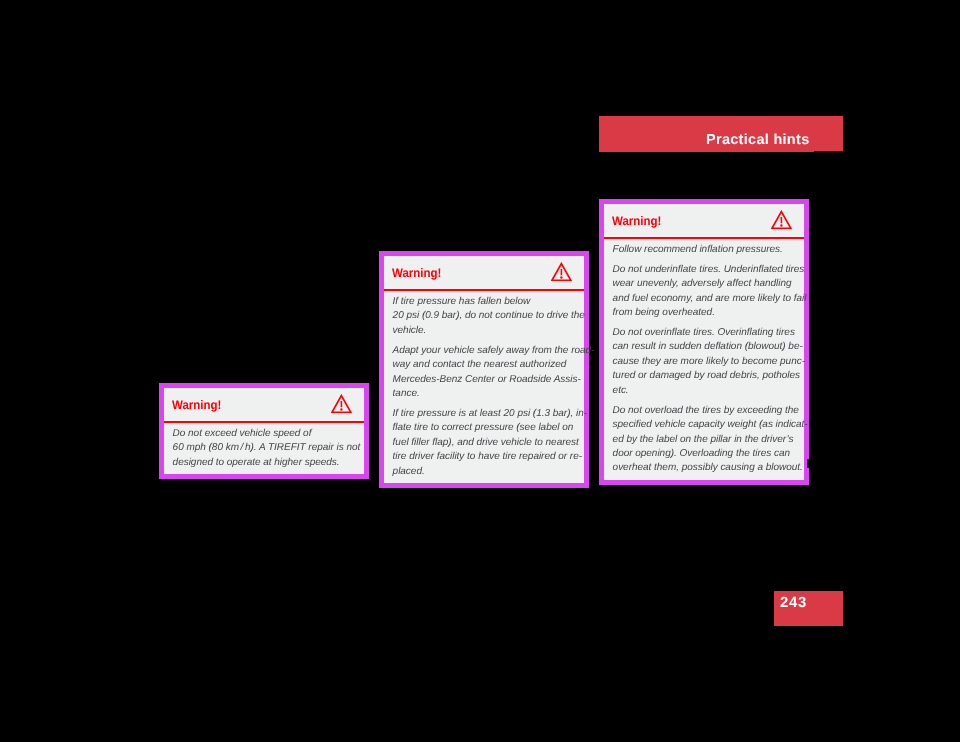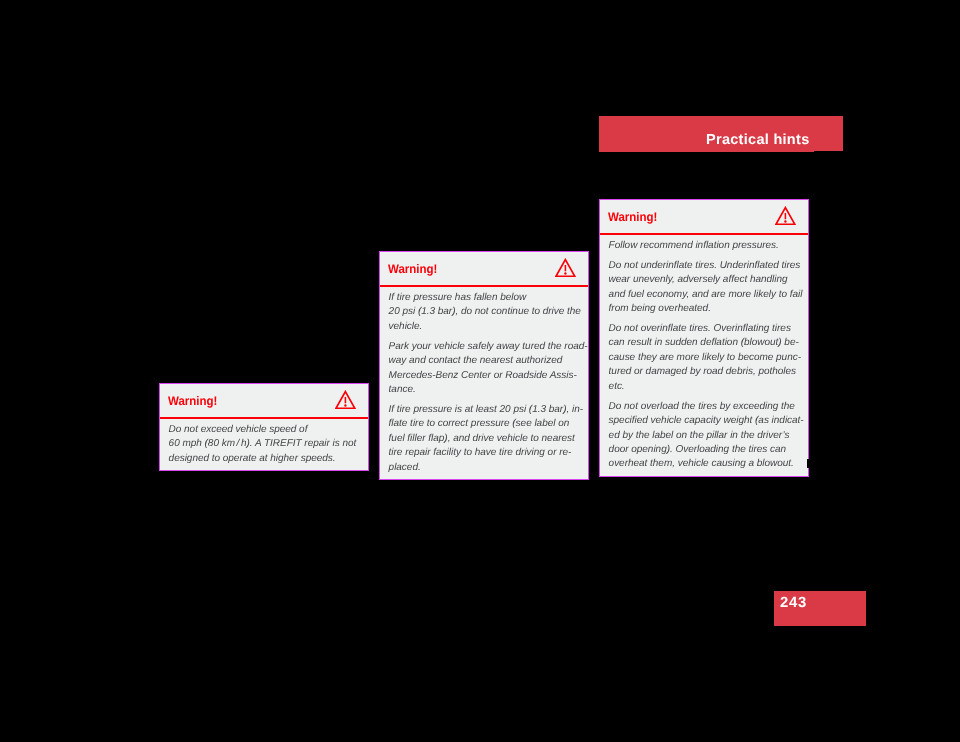--- a/index.html
+++ b/index.html
@@ -27,21 +27,21 @@
   
   .header-notch{
     position:absolute;left:215px;top:35px;width:29px;height:1px;
     background:#000000;
   }
 
   
   .warnbox{
     position:absolute;width:210px;background:#eff0f0;
     box-sizing:border-box;
-    border:1px solid #d946ef;
+    border:5px solid #d946ef;
   }
   .wb-head{
     position:relative;height:33px;
   }
   .wb-head .wb-title{
     position:absolute;left:7.8px;top:9.8px;
     color:#fb0007;font-size:12.5px;font-weight:bold;white-space:nowrap;
     transform:scaleX(0.92);transform-origin:left center;
   }
   .wb-head .wb-icon{
@@ -66,21 +66,21 @@
   #wb2{left:599px;top:199px;}
 
   
   .edge-notch{
     position:absolute;left:807.4px;top:459px;width:1.8px;height:8.6px;
     background:#000000;
   }
 
   
   .page-num{
-    position:absolute;left:774px;top:591px;width:92px;height:35px;
+    position:absolute;left:774px;top:591px;width:69px;height:35px;
     background:#d93a46;
   }
   .page-num .num{
     position:absolute;left:5.9px;top:5.4px;
     color:#ffffff;font-size:14.8px;font-weight:bold;line-height:1;
     letter-spacing:0.8px;
   }
 
   
   .footer{
@@ -121,41 +121,41 @@
     <div class="wb-head">
       <span class="wb-title">Warning!</span>
       <span class="wb-icon"><svg class="tri" width="21" height="19" viewBox="0 0 21 19" aria-hidden="true">
           <path d="M10.4 1.55 L19.85 18.35 L0.95 18.35 Z" fill="none" stroke="#fb0007" stroke-width="1.7" stroke-linejoin="miter" stroke-miterlimit="6"></path>
           <path d="M10.4 6.95 L10.4 13.3" stroke="#fb0007" stroke-width="1.55" stroke-linecap="butt"></path>
           <circle cx="10.4" cy="15.55" r="1.18" fill="#fb0007"></circle>
         </svg></span>
     </div>
     <div class="wb-rule" style="top: 33px;"></div>
       <div class="wb-body">
-        <p><span>If tire pressure has fallen below</span><br><span>20 psi (1.3 bar), do not continue to drive the</span><br><span>vehicle.</span></p>
-        <p><span>Park your vehicle safely away tured the road-</span><br><span>way and contact the nearest authorized</span><br><span>Mercedes-Benz Center or Roadside Assis-</span><br><span>tance.</span></p>
-        <p><span>If tire pressure is at least 20 psi (1.3 bar), in-</span><br><span>flate tire to correct pressure (see label on</span><br><span>fuel filler flap), and drive vehicle to nearest</span><br><span>tire repair facility to have tire driving or re-</span><br><span>placed.</span></p>
+        <p><span>If tire pressure has fallen below</span><br><span>20 psi (0.9 bar), do not continue to drive the</span><br><span>vehicle.</span></p>
+        <p><span>Adapt your vehicle safely away from the road-</span><br><span>way and contact the nearest authorized</span><br><span>Mercedes-Benz Center or Roadside Assis-</span><br><span>tance.</span></p>
+        <p><span>If tire pressure is at least 20 psi (1.3 bar), in-</span><br><span>flate tire to correct pressure (see label on</span><br><span>fuel filler flap), and drive vehicle to nearest</span><br><span>tire driver facility to have tire repaired or re-</span><br><span>placed.</span></p>
       </div>
   </div>
 
   <div class="warnbox" id="wb2">
     <div class="wb-head">
       <span class="wb-title">Warning!</span>
       <span class="wb-icon"><svg class="tri" width="21" height="19" viewBox="0 0 21 19" aria-hidden="true">
           <path d="M10.4 1.55 L19.85 18.35 L0.95 18.35 Z" fill="none" stroke="#fb0007" stroke-width="1.7" stroke-linejoin="miter" stroke-miterlimit="6"></path>
           <path d="M10.4 6.95 L10.4 13.3" stroke="#fb0007" stroke-width="1.55" stroke-linecap="butt"></path>
           <circle cx="10.4" cy="15.55" r="1.18" fill="#fb0007"></circle>
         </svg></span>
     </div>
     <div class="wb-rule" style="top: 33px;"></div>
       <div class="wb-body">
         <p><span>Follow recommend inflation pressures.</span></p>
         <p><span>Do not underinflate tires. Underinflated tires</span><br><span>wear unevenly, adversely affect handling</span><br><span>and fuel economy, and are more likely to fail</span><br><span>from being overheated.</span></p>
         <p><span>Do not overinflate tires. Overinflating tires</span><br><span>can result in sudden deflation (blowout) be-</span><br><span>cause they are more likely to become punc-</span><br><span>tured or damaged by road debris, potholes</span><br><span>etc.</span></p>
-        <p><span>Do not overload the tires by exceeding the</span><br><span>specified vehicle capacity weight (as indicat-</span><br><span>ed by the label on the pillar in the driver’s</span><br><span>door opening). Overloading the tires can</span><br><span>overheat them, vehicle causing a blowout.</span></p>
+        <p><span>Do not overload the tires by exceeding the</span><br><span>specified vehicle capacity weight (as indicat-</span><br><span>ed by the label on the pillar in the driver’s</span><br><span>door opening). Overloading the tires can</span><br><span>overheat them, possibly causing a blowout.</span></p>
       </div>
   </div>
 
   <div class="edge-notch"></div>
 
   <div class="page-num">
     <span class="num">243</span>
   </div>
 
   <div class="footer">carmanualsonline.info</div>

